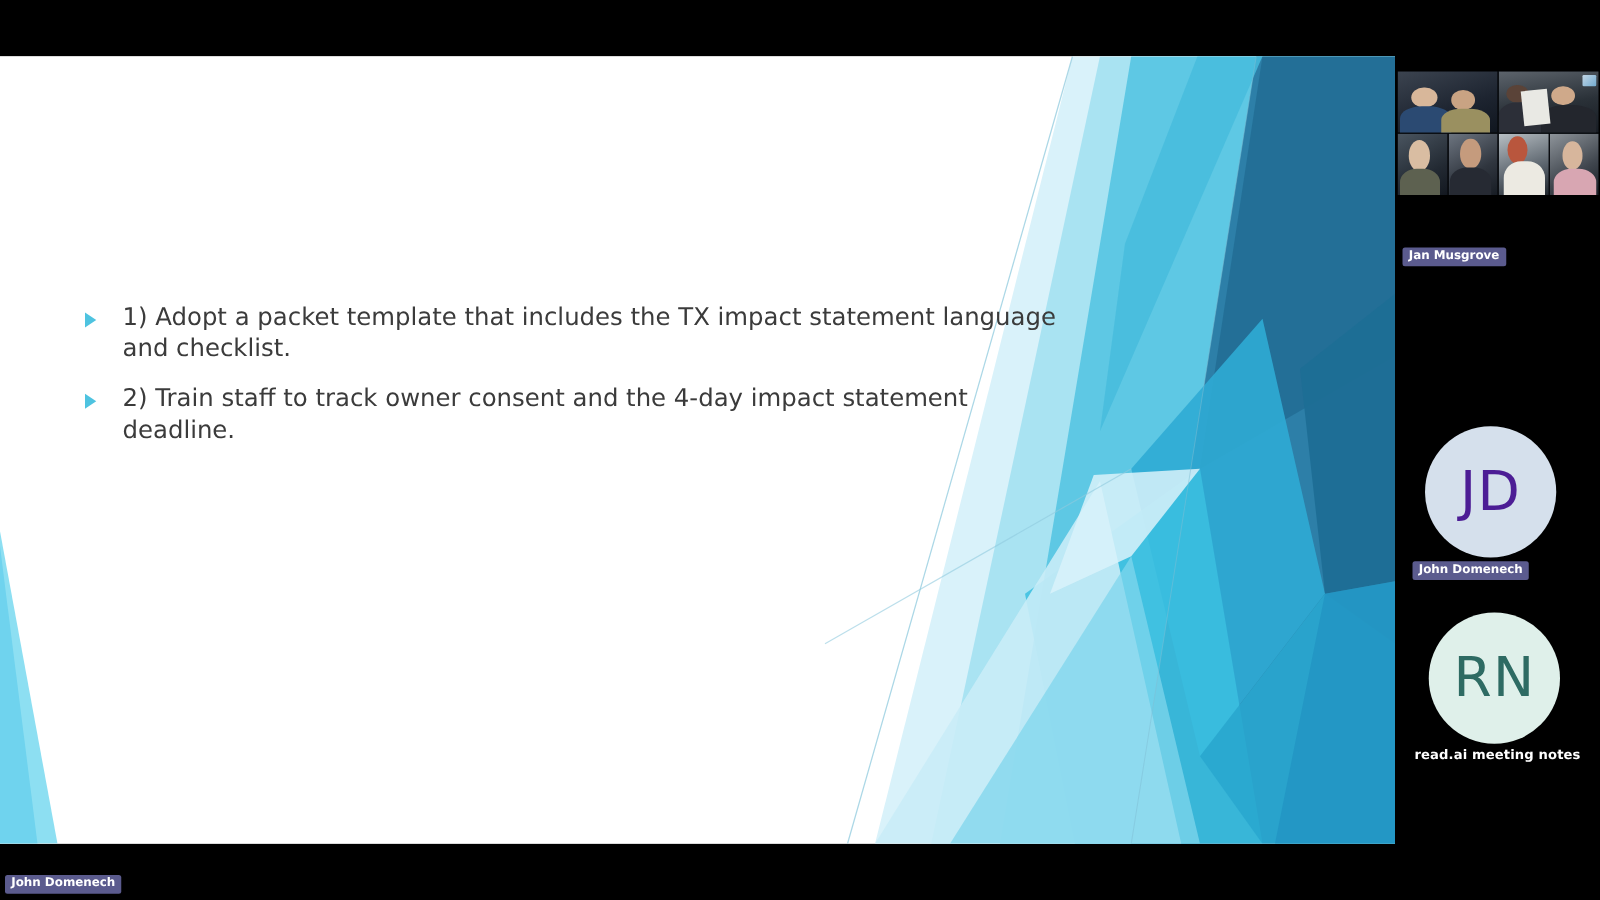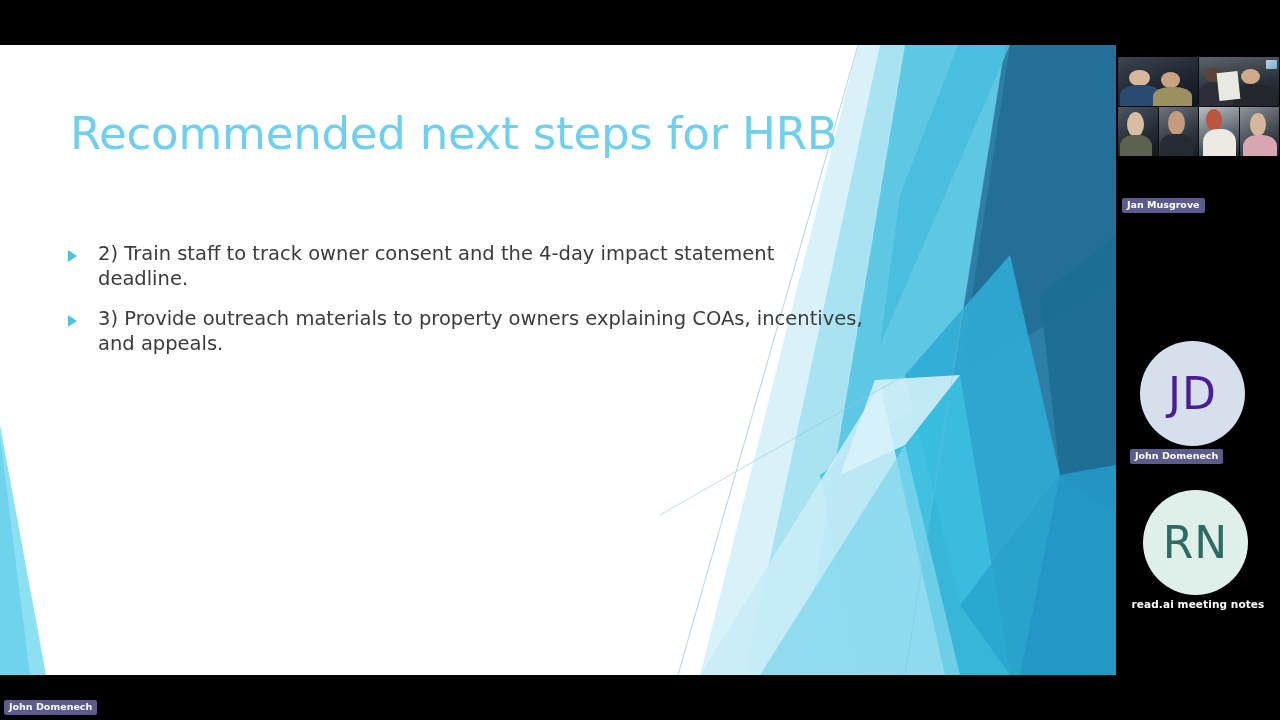--- a/index.html
+++ b/index.html
@@ -135,38 +135,37 @@
         <polygon points="760,630 905,400 960,630" fill="#7fd6ec" opacity="0.75"></polygon>
         <polygon points="1060,430 1116,420 1116,630 1020,630" fill="#2397c4" opacity="0.95"></polygon>
         <polygon points="875,335 960,330 905,400 840,430" fill="#d9f2fa" opacity="0.85"></polygon>
 
         <polyline points="858,0 678,630" fill="none" stroke="#8fc9dd" stroke-width="1" opacity="0.75"></polyline>
         <polyline points="905,330 660,470" fill="none" stroke="#8fc9dd" stroke-width="1" opacity="0.6"></polyline>
         <polyline points="1005,0 905,630" fill="none" stroke="#7fbdd4" stroke-width="0.8" opacity="0.5"></polyline>
       </svg>
     </div>
 
-    <div class="slide-title">Recommended next steps for HRB</div>
 
     <div id="bullets">
-
 
       <div class="bullet-row">
         <div class="bullet-marker">
           <div class="tri"></div>
         </div>
-        <div class="bullet-text">2) Train staff to track owner consent and the 4-day impact statement deadline.</div>
+        <div class="bullet-text">1) Adopt a packet template that includes the TX impact statement language and checklist.</div>
       </div>
 
       <div class="bullet-row">
         <div class="bullet-marker">
           <div class="tri"></div>
         </div>
-        <div class="bullet-text">3) Provide outreach materials to property owners explaining COAs, incentives, and appeals.</div>
+        <div class="bullet-text">2) Train staff to track owner consent and the 4-day impact statement deadline.</div>
       </div>
+
 
     </div>
   </div>
 
   <div id="rail">
 
     <div class="video-tile">
       <div class="vgrid">
 
         <div class="vrow">

